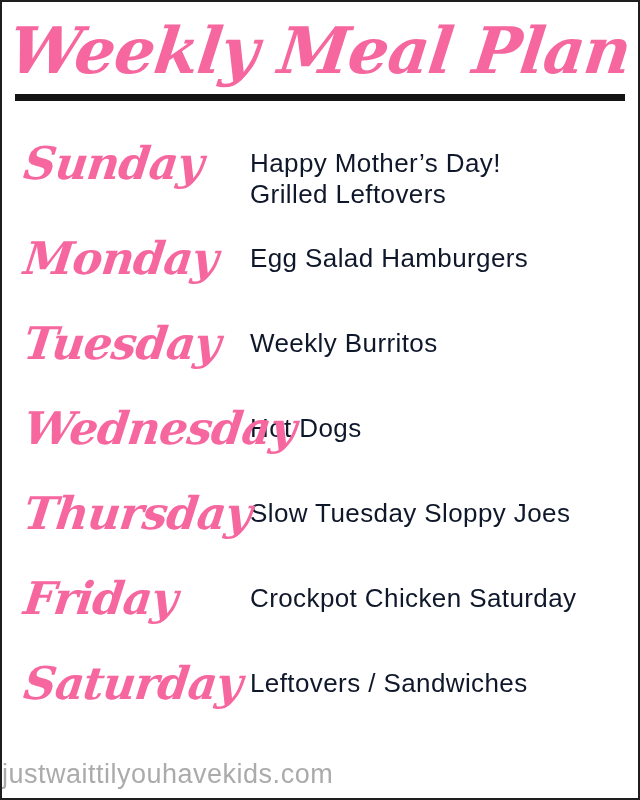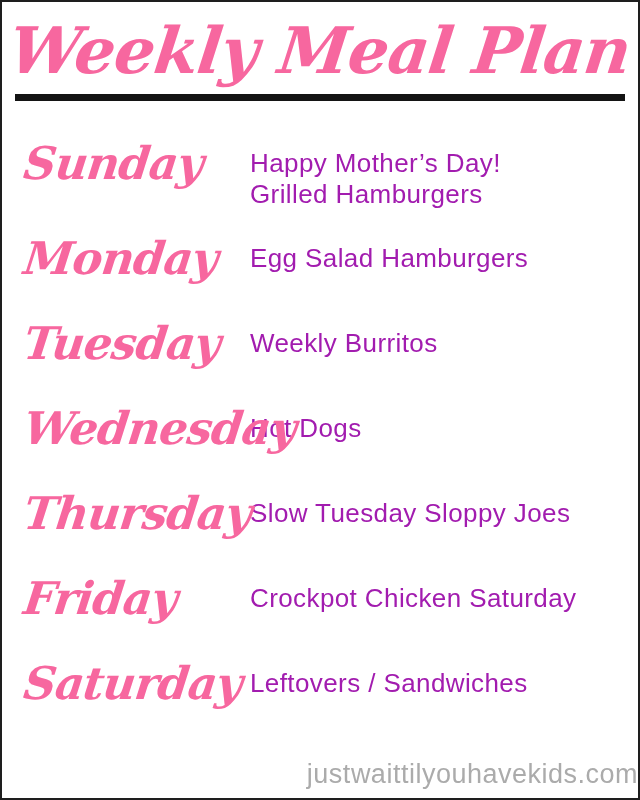--- a/index.html
+++ b/index.html
@@ -53,33 +53,33 @@
   }
   .row.tall { height: 95px; }
   .day {
     width: 226px;
     flex-shrink: 0;
     font-size: 45px;
     line-height: 1.1;
   }
   .meal {
     padding-top: 9px;
-    color: #a21caf;
+    color: #0f172a;
     font-size: 26px;
     letter-spacing: 0.4px;
     font-weight: 400;
   }
   .meal-line { line-height: 31px; }
   .meal-line:empty { display: none; }
   .footer {
     position: absolute;
     left: 0;
     bottom: 8px;
     width: 100%;
-    text-align: right;
+    text-align: left;
     color: #ababab;
     font-size: 27px;
     letter-spacing: 0.5px;
   }
 </style>
 </head>
 <body>
 
 <div class="frame">
 
@@ -88,21 +88,21 @@
   </div>
 
   <div class="rule"></div>
 
   <div class="rows">
 
     <div class="row tall">
       <div class="script day">Sunday</div>
       <div class="meal">
         <div class="meal-line">Happy Mother’s Day!</div>
-        <div class="meal-line">Grilled Hamburgers</div>
+        <div class="meal-line">Grilled Leftovers</div>
       </div>
     </div>
 
     <div class="row">
       <div class="script day">Monday</div>
       <div class="meal">
         <div class="meal-line">Egg Salad Hamburgers</div>
 
       </div>
     </div>

